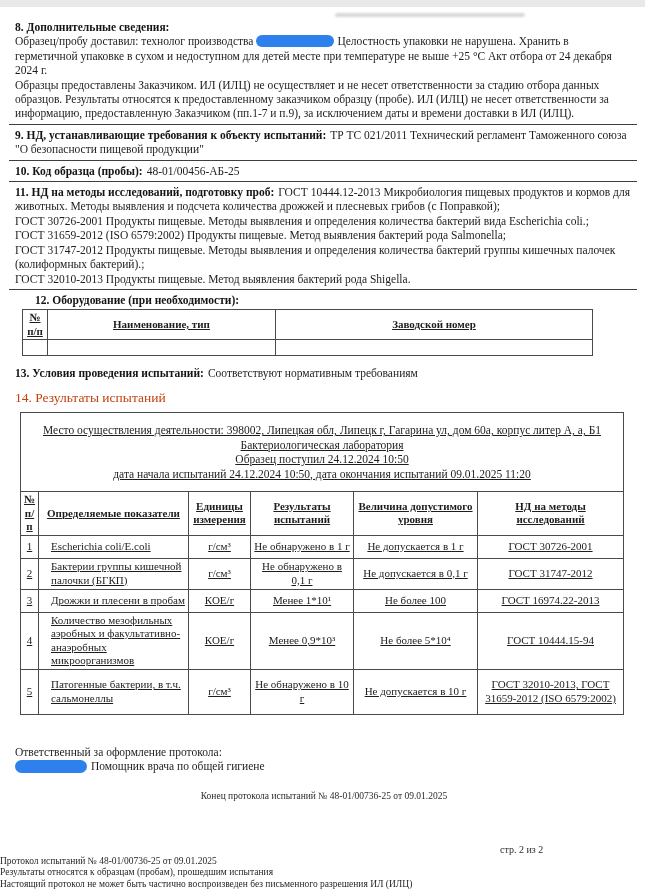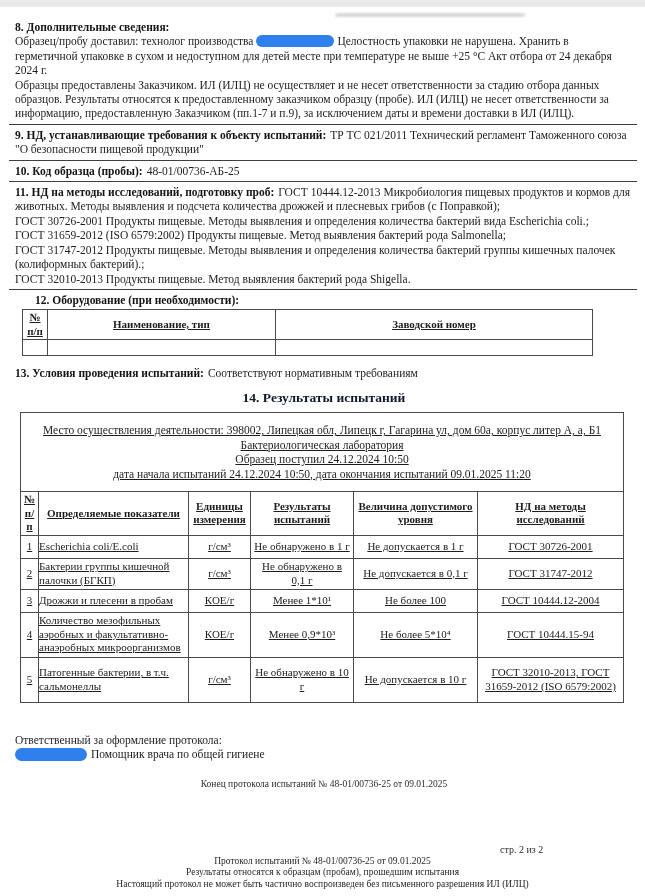--- a/index.html
+++ b/index.html
@@ -24,38 +24,38 @@
 
   table{border-collapse:collapse;table-layout:fixed;text-decoration:underline;}
   th,td{border:1px solid #4a4a4a;padding:1px 3px;font-size:11px;line-height:13.5px;vertical-align:middle;}
   th{font-weight:bold;text-align:center;}
 
   .equip{width:571px;margin:2px 0 0 7px;}
   .equip th{height:26px;}
   .equip .empty-row td{height:13px;}
 
   .sec13{margin-top:10px;}
-  .h14{text-align:center;font-weight:bold;font-size:13.5px;margin:10px 0 7px 0;color:#0f172a;}
+  .h14{font-weight:normal;font-size:13.5px;margin:10px 0 7px 0;color:#c2410c;}
 
   .res{width:603px;margin-left:5px;}
   .res td{text-align:center;}
-  .res td.c-left{text-align:left;padding-left:0;}
+  .res td.c-left{text-align:left;padding-left:12px;}
   .res .meta-cell{text-align:center;font-size:11.5px;line-height:14.5px;padding:10px 4px;}
   .res tr.hdr th{height:30px;}
   .res tr.r1 td{height:20px;}
   .res tr.r2 td{height:28px;}
   .res tr.r3 td{height:20px;}
   .res tr.r4 td{height:42px;}
   .res tr.r5 td{height:42px;}
 
   .closing{margin-top:30px;}
   .end-line{text-align:center;font-size:9.5px;margin-top:16px;color:#2a2a2a;}
 
   .page-num{position:absolute;left:500px;top:836px;font-size:10px;color:#2a2a2a;}
-  .footer-lines{position:absolute;left:0;top:849px;width:645px;text-align:center;
+  .footer-lines{position:absolute;left:0;top:849px;width:645px;
     font-size:9.5px;line-height:11.3px;color:#272727;}
   .scan-bar{position:absolute;left:2px;top:889px;width:90px;height:7px;background:#161616;}
   .smudge{position:absolute;left:335px;top:6px;width:190px;height:4px;background:#d8d8d8;
     border-radius:2px;filter:blur(1px);}
 </style>
 </head>
 <body>
 
 <div class="page">
   <div class="smudge"></div>
@@ -72,21 +72,21 @@
 
     <div class="rule"></div>
 
     <div class="para">
       <b class="blabel">9. НД, устанавливающие требования к объекту испытаний:</b><span>ТР ТС 021/2011 Технический регламент Таможенного союза "О безопасности пищевой продукции"</span>
     </div>
 
     <div class="rule"></div>
 
     <div class="para">
-      <b class="blabel">10. Код образца (пробы):</b><span>48-01/00736-АБ-25</span>
+      <b class="blabel">10. Код образца (пробы):</b><span>48-01/00456-АБ-25</span>
     </div>
 
     <div class="rule"></div>
 
     <div class="sec">
       <div class="para">
         <b class="blabel">11. НД на методы исследований, подготовку проб:</b><span>ГОСТ 10444.12-2013 Микробиология пищевых продуктов и кормов для животных. Методы выявления и подсчета количества дрожжей и плесневых грибов (с Поправкой);</span>
       </div>
       <div class="para">ГОСТ 30726-2001 Продукты пищевые. Методы выявления и определения количества бактерий вида Escherichia coli.;</div>
       <div class="para">ГОСТ 31659-2012 (ISO 6579:2002) Продукты пищевые. Метод выявления бактерий рода Salmonella;</div>
@@ -166,21 +166,21 @@
         <td>Не обнаружено в 0,1 г</td>
         <td>Не допускается в 0,1 г</td>
         <td>ГОСТ 31747-2012</td>
       </tr>
       <tr class="r3">
         <td>3</td>
         <td class="c-left">Дрожжи и плесени в пробам</td>
         <td>КОЕ/г</td>
         <td>Менее 1*10¹</td>
         <td>Не более 100</td>
-        <td>ГОСТ 10444.12-2004</td>
+        <td>ГОСТ 16974.22-2013</td>
       </tr>
       <tr class="r4">
         <td>4</td>
         <td class="c-left">Количество мезофильных аэробных и факультативно-анаэробных микроорганизмов</td>
         <td>КОЕ/г</td>
         <td>Менее 0,9*10³</td>
         <td>Не более 5*10⁴</td>
         <td>ГОСТ 10444.15-94</td>
       </tr>
       <tr class="r5">

